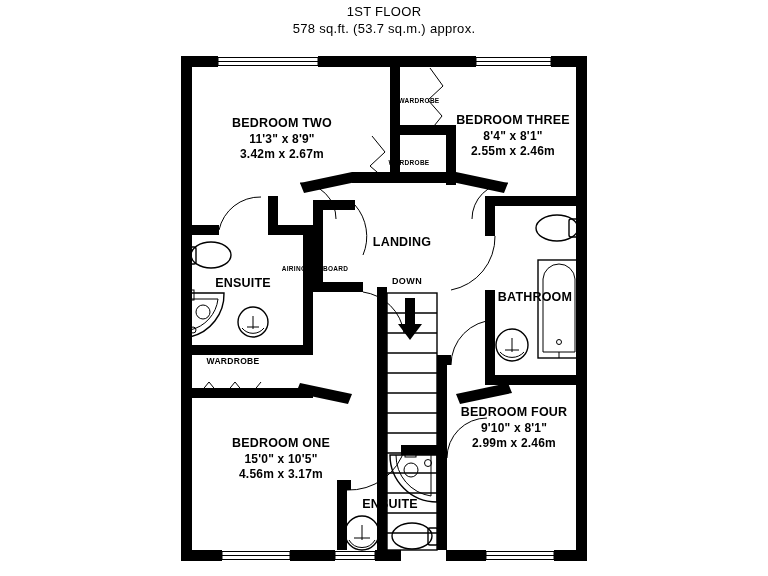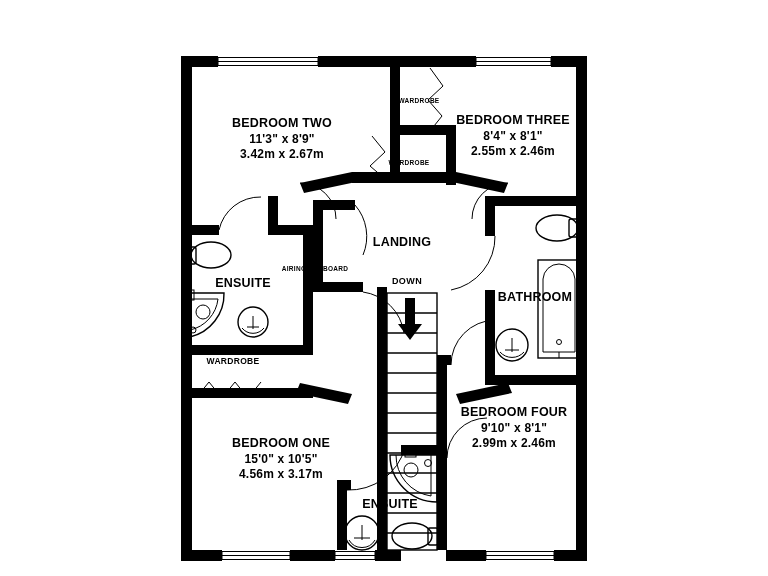--- a/index.html
+++ b/index.html
@@ -25,20 +25,22 @@
          text-anchor:middle;fill:#000;letter-spacing:.3px;}
   .downlbl{font-family:"Liberation Sans",sans-serif;font-size:9px;font-weight:bold;
            text-anchor:middle;fill:#000;letter-spacing:.4px;}
 </style>
 </head>
 <body>
 
 <div id="plan-root">
 
   <div class="title-block">
+    <div class="title-line1">1ST FLOOR</div>
+    <div class="title-line2">578 sq.ft. (53.7 sq.m.) approx.</div>
   </div>
 
   <svg width="768" height="576" viewBox="0 0 768 576">
 
     <g>
 
       <rect class="wall" x="181" y="56" width="37" height="11"></rect>
       <rect class="wall" x="318" y="56" width="158" height="11"></rect>
       <rect class="wall" x="551" y="56" width="36" height="11"></rect>
 

